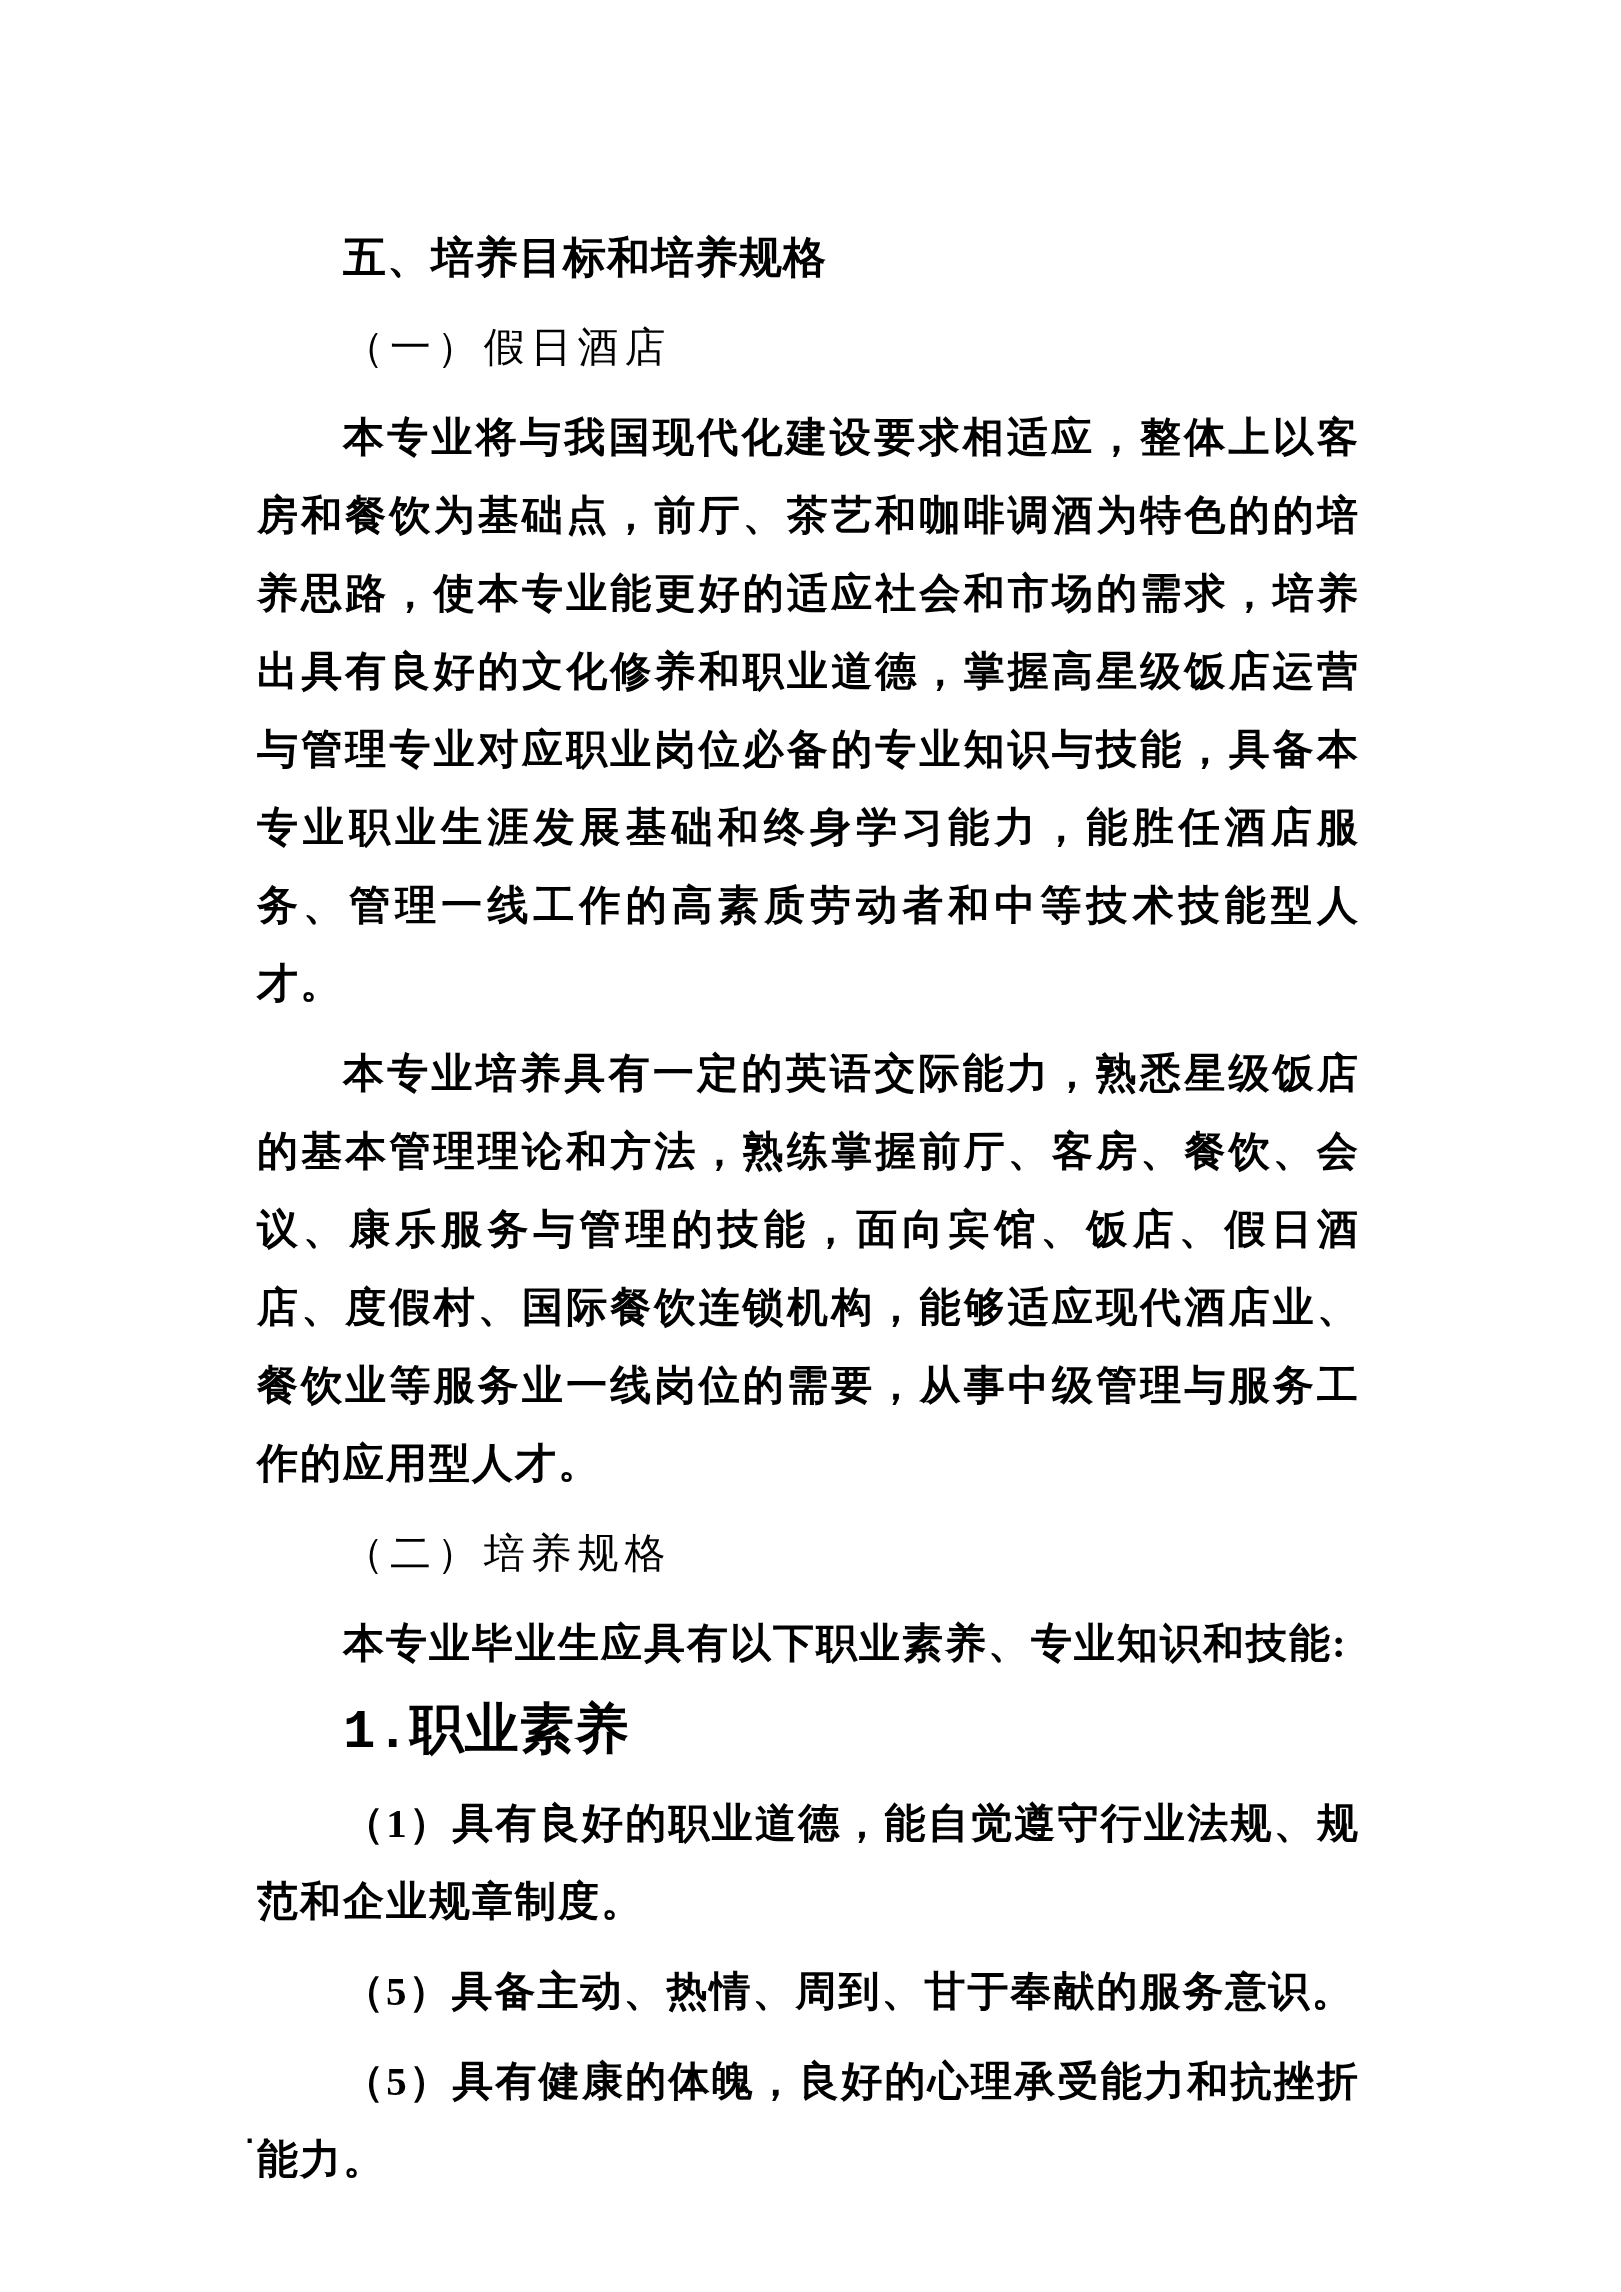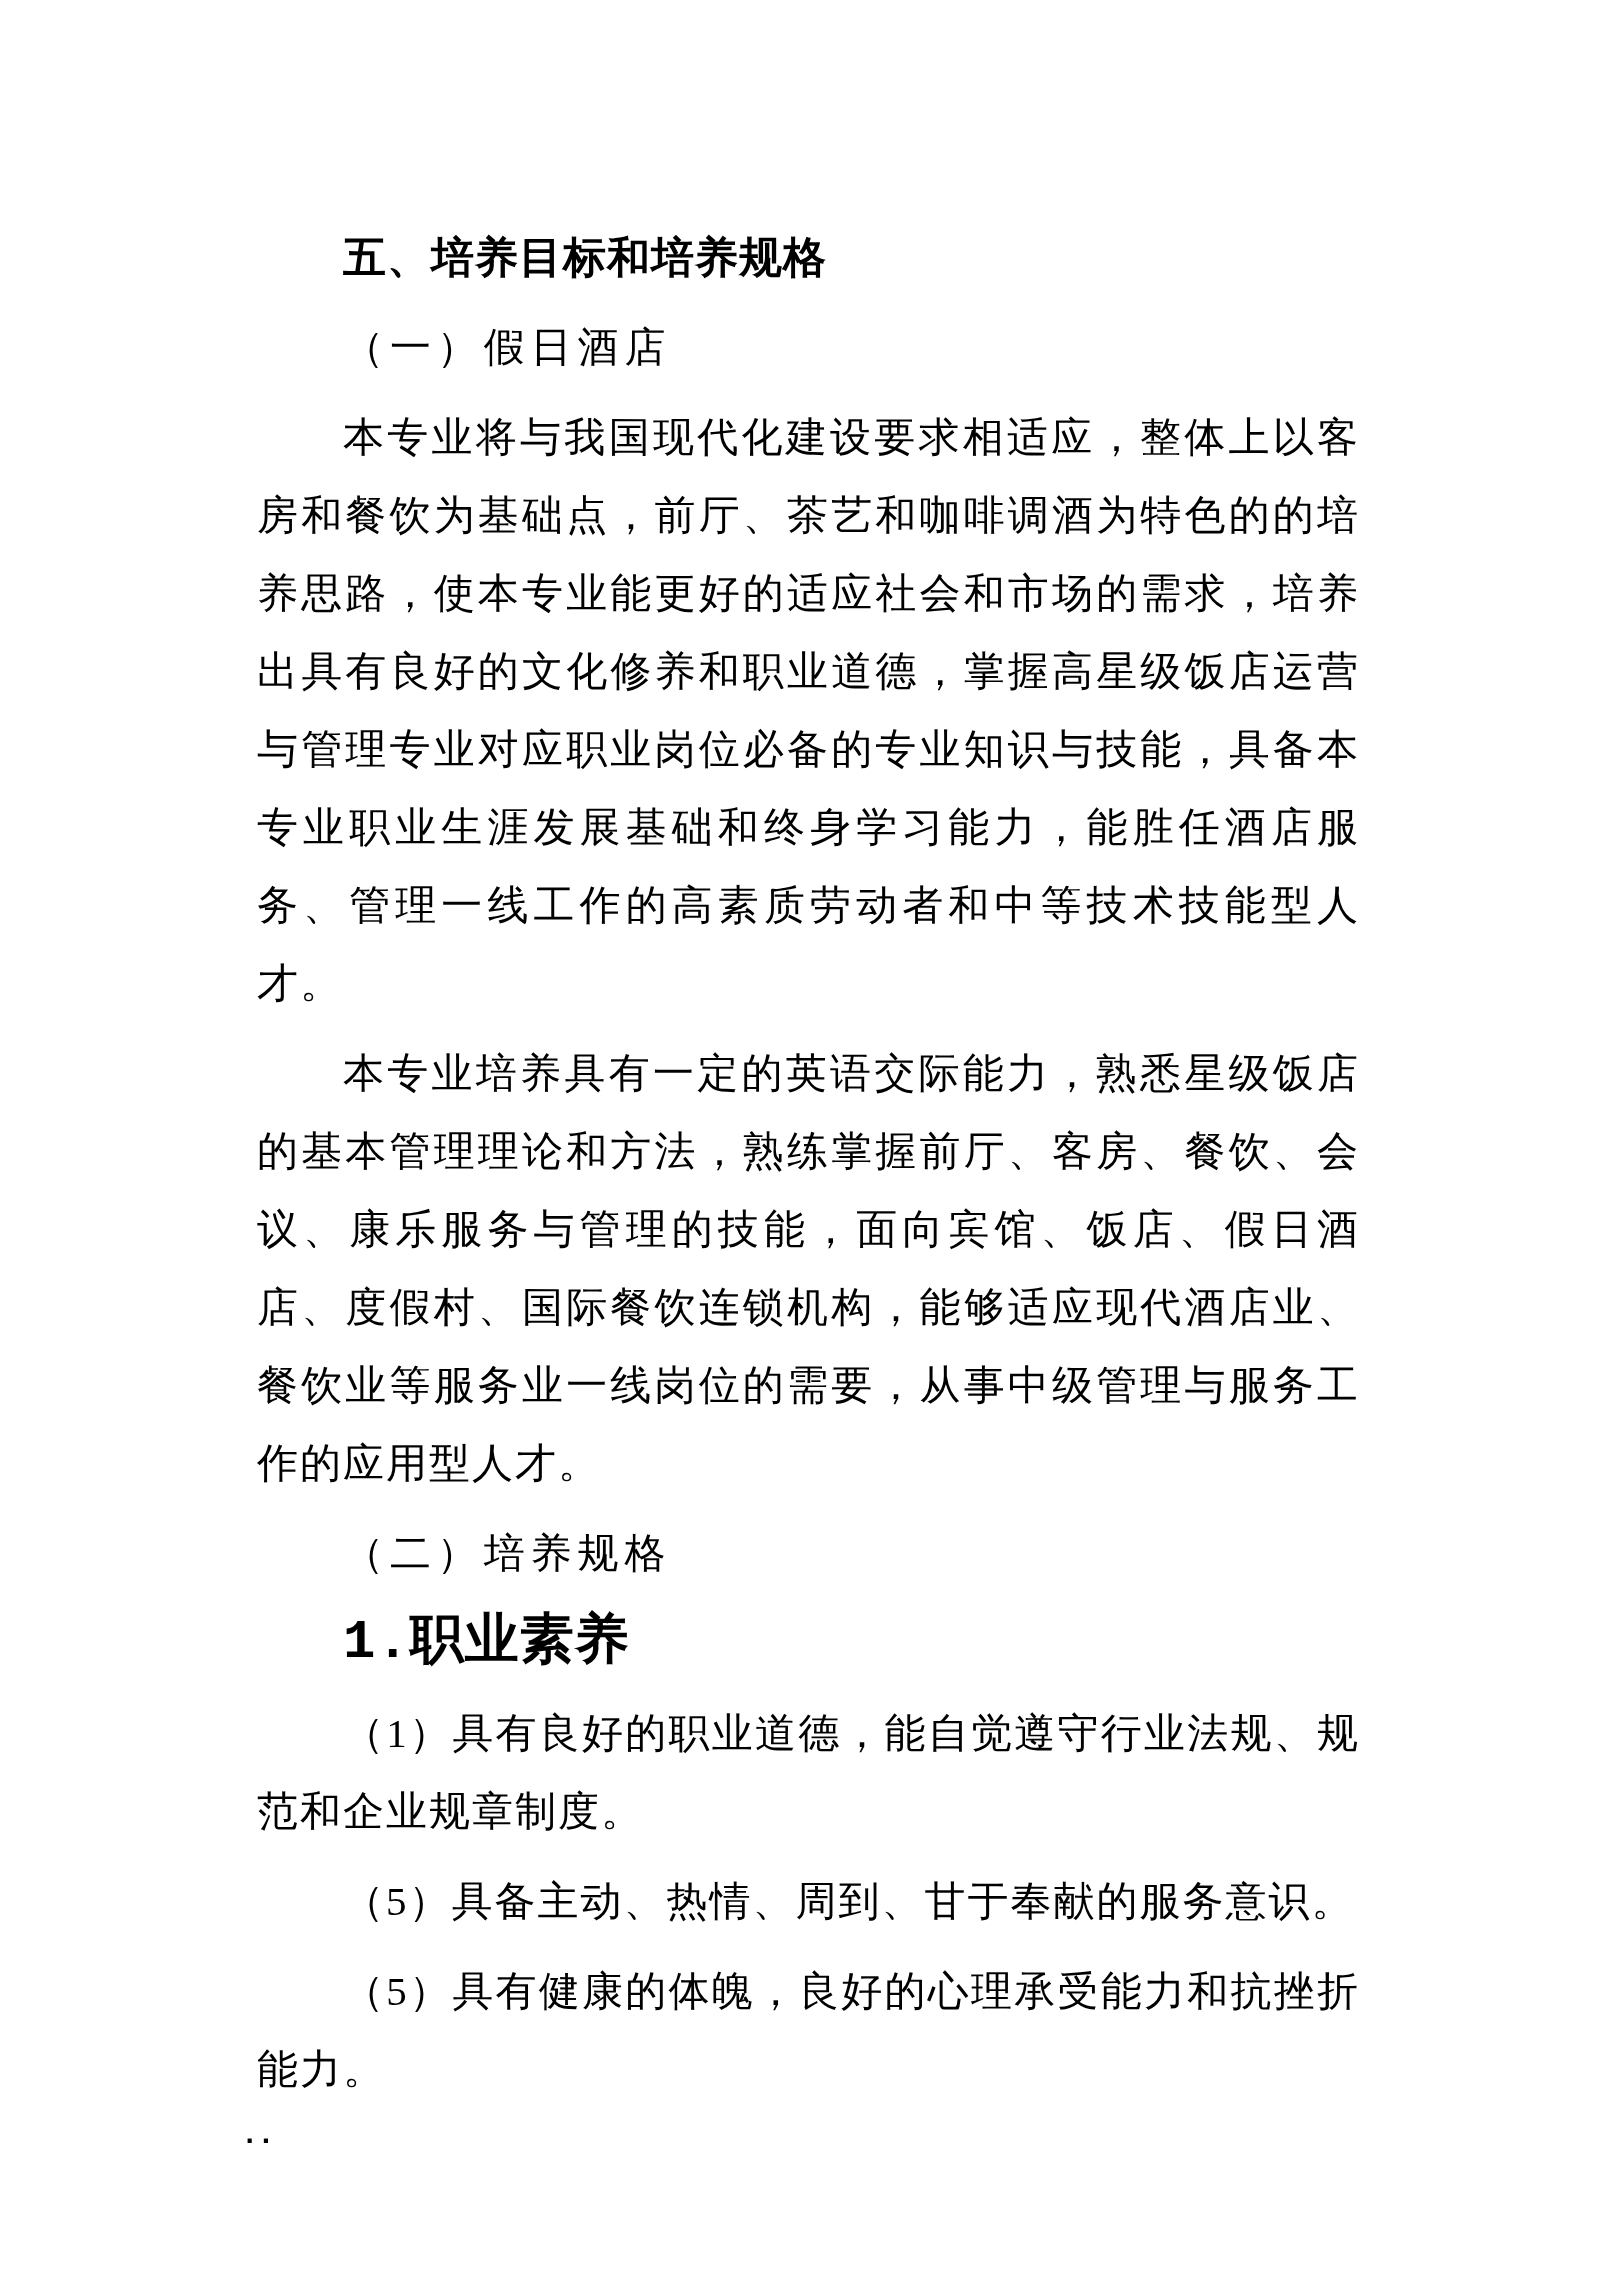--- a/index.html
+++ b/index.html
@@ -42,20 +42,21 @@
     white-space: nowrap;
   }
   .body-para {
     font-size: 41px;
     letter-spacing: 2px;
     text-indent: 86px;
     text-align: justify;
     text-justify: inter-character;
     word-break: normal;
     line-break: strict;
+    font-weight: bold;
   }
   .body-para.tight {
     letter-spacing: 0.5px;
   }
   .item-heading {
     font-family: Liberation Mono, monospace;
     font-weight: bold;
     font-size: 54px;
     text-indent: 86px;
     letter-spacing: 1px;
@@ -75,20 +76,21 @@
 </head>
 <body>
 
 <div class="page">
   <div class="content">
     <h1 class="doc-title">五、培养目标和培养规格</h1>
     <p class="sub-heading">（一）假日酒店</p>
     <p class="body-para">本专业将与我国现代化建设要求相适应，整体上以客房和餐饮为基础点，前厅、茶艺和咖啡调酒为特色的的培养思路，使本专业能更好的适应社会和市场的需求，培养出具有良好的文化修养和职业道德，掌握高星级饭店运营与管理专业对应职业岗位必备的专业知识与技能，具备本专业职业生涯发展基础和终身学习能力，能胜任酒店服务、管理一线工作的高素质劳动者和中等技术技能型人才。</p>
     <p class="body-para">本专业培养具有一定的英语交际能力，熟悉星级饭店的基本管理理论和方法，熟练掌握前厅、客房、餐饮、会议、康乐服务与管理的技能，面向宾馆、饭店、假日酒店、度假村、国际餐饮连锁机构，能够适应现代酒店业、餐饮业等服务业一线岗位的需要，从事中级管理与服务工作的应用型人才。</p>
     <p class="sub-heading">（二）培养规格</p>
+    <p class="body-para">本专业毕业生应具有以下职业素养、专业知识和技能:</p>
     <p class="item-heading">1.职业素养</p>
     <p class="body-para">（1）具有良好的职业道德，能自觉遵守行业法规、规范和企业规章制度。</p>
     <p class="body-para">（5）具备主动、热情、周到、甘于奉献的服务意识。</p>
     <p class="body-para">（5）具有健康的体魄，良好的心理承受能力和抗挫折能力。</p>
   </div>
   <div class="footer-mark">..</div>
 </div>
 
 
 </body></html>

